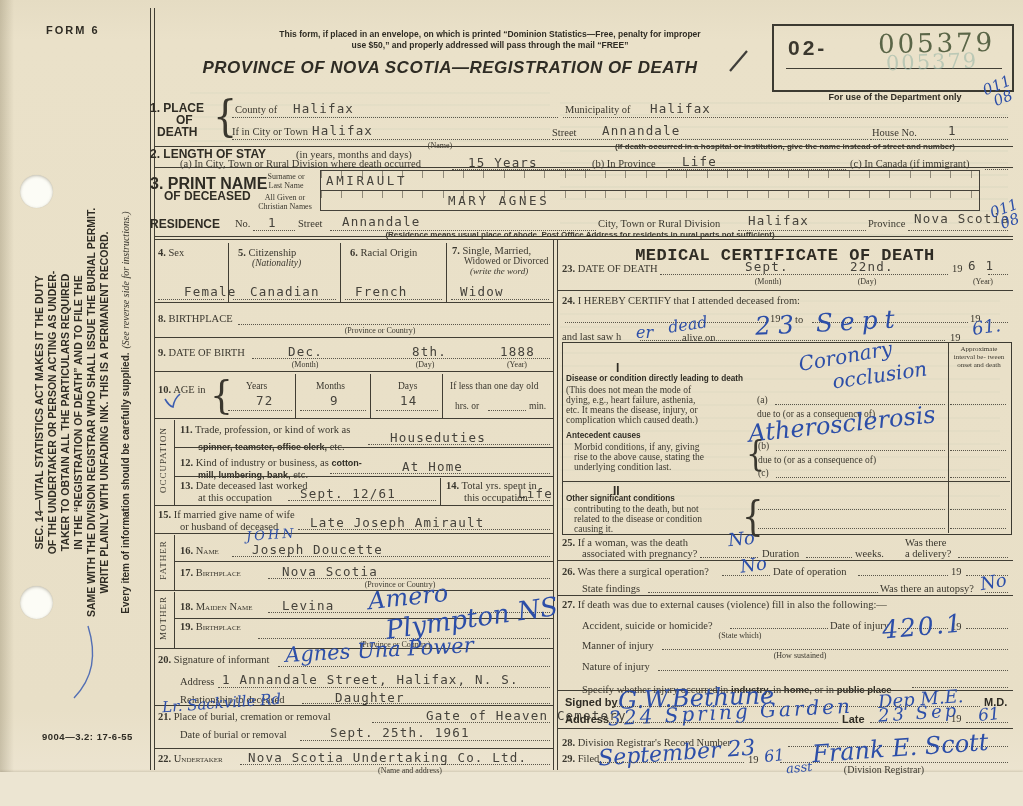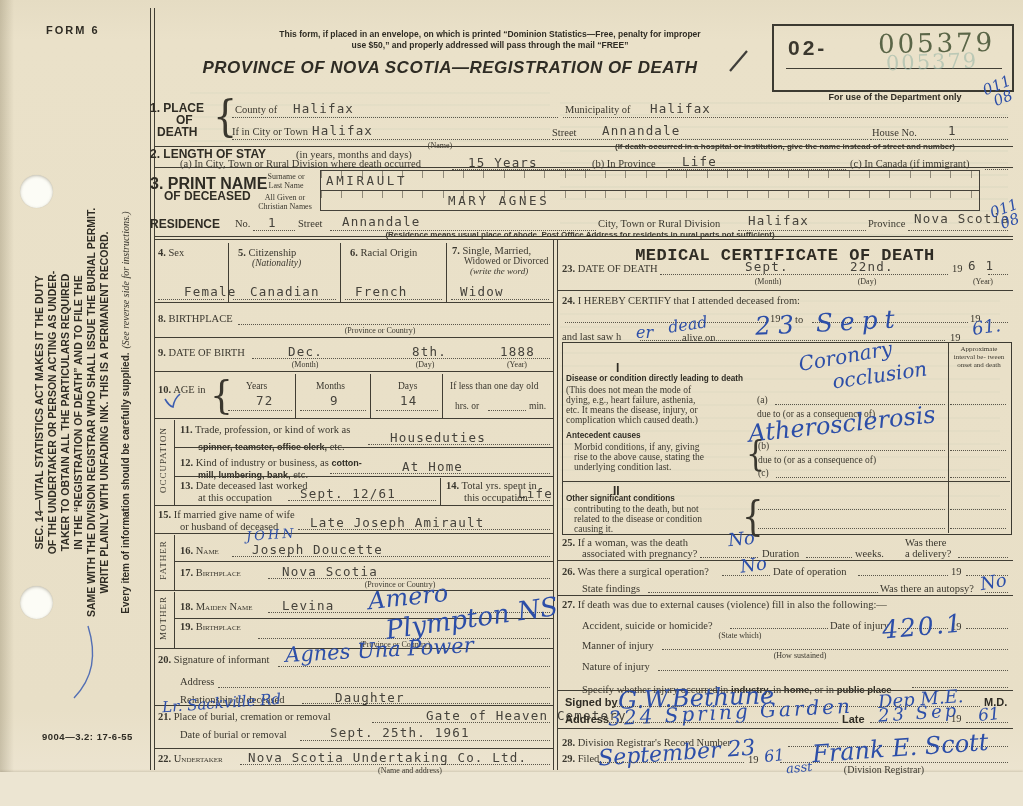--- a/index.html
+++ b/index.html
@@ -256,20 +256,21 @@
   <div class="ab dl" style="left:258px;top:638px;width:292px;"></div>
   <div class="ab hw" style="left:385px;top:603px;font-size:26px;transform:rotate(-8deg);">Plympton NS</div>
   <div class="ab capS" style="left:335px;top:640px;width:120px;">(Province or Country)</div>
   <div class="ab hl" style="left:154px;top:648px;width:399px;"></div>
 
   <div class="ab ser" style="left:158px;top:654px;"><span class="bnum">20.</span> <span>Signature of informant</span></div>
   <div class="ab hw" style="left:285px;top:638px;font-size:21px;transform:rotate(-3deg);">Agnes Una Power</div>
   <div class="ab dl" style="left:278px;top:666px;width:272px;"></div>
   <div class="ab ser" style="left:180px;top:676px;">Address</div>
   <div class="ab dl" style="left:218px;top:687px;width:332px;"></div>
+  <div class="ab type" style="left:222px;top:672px;">1 Annandale Street, Halifax, N. S.</div>
   <div class="ab ser" style="left:180px;top:694px;">Relationship to deceased</div>
   <div class="ab dl" style="left:302px;top:703px;width:248px;"></div>
   <div class="ab type" style="left:335px;top:690px;">Daughter</div>
   <div class="ab hl" style="left:154px;top:705px;width:399px;"></div>
 
   <div class="ab hw" style="left:162px;top:694px;font-size:15px;transform:rotate(-4deg);">Lr. Sackville Rd</div>
   <div class="ab ser" style="left:158px;top:711px;"><span class="bnum">21.</span> <span>Place of burial, cremation or removal</span></div>
   <div class="ab dl" style="left:372px;top:722px;width:178px;"></div>
   <div class="ab type" style="left:382px;top:708px;margin-left:44px;">Gate of Heaven Cemetery</div>
   <div class="ab ser" style="left:180px;top:729px;">Date of burial or removal</div>

